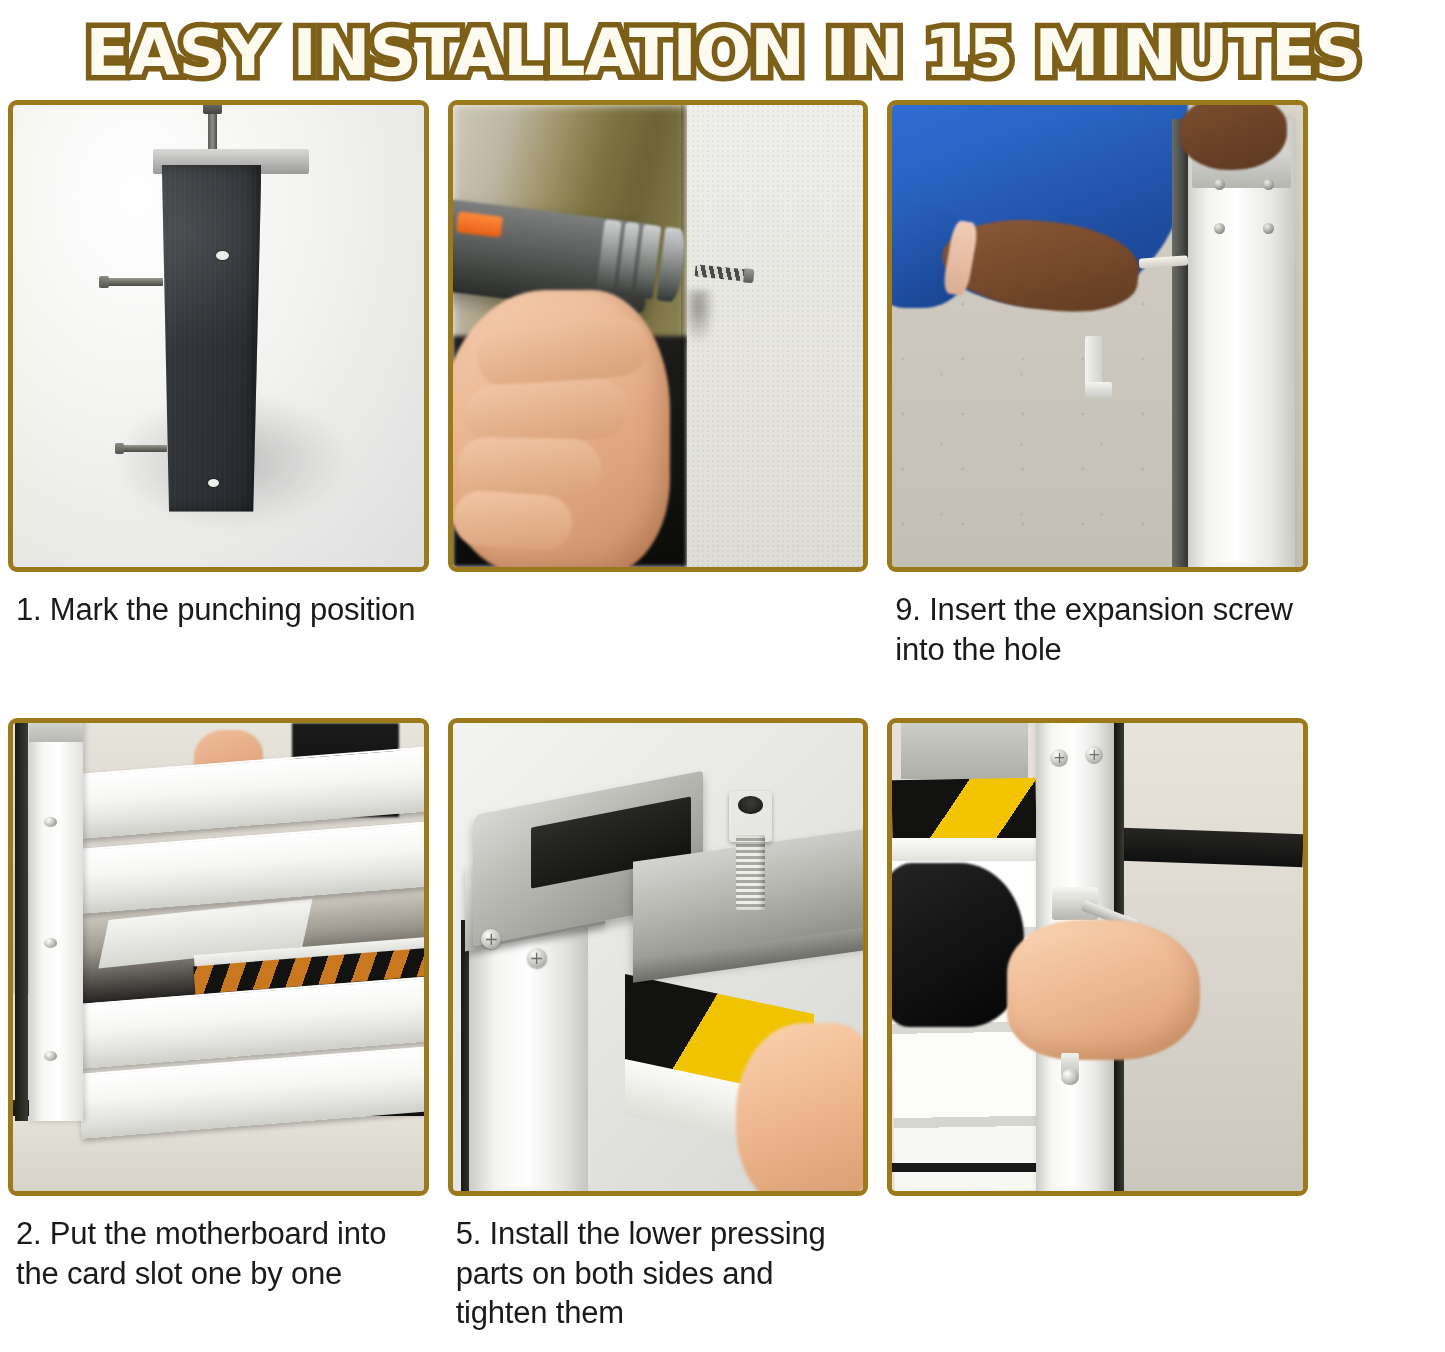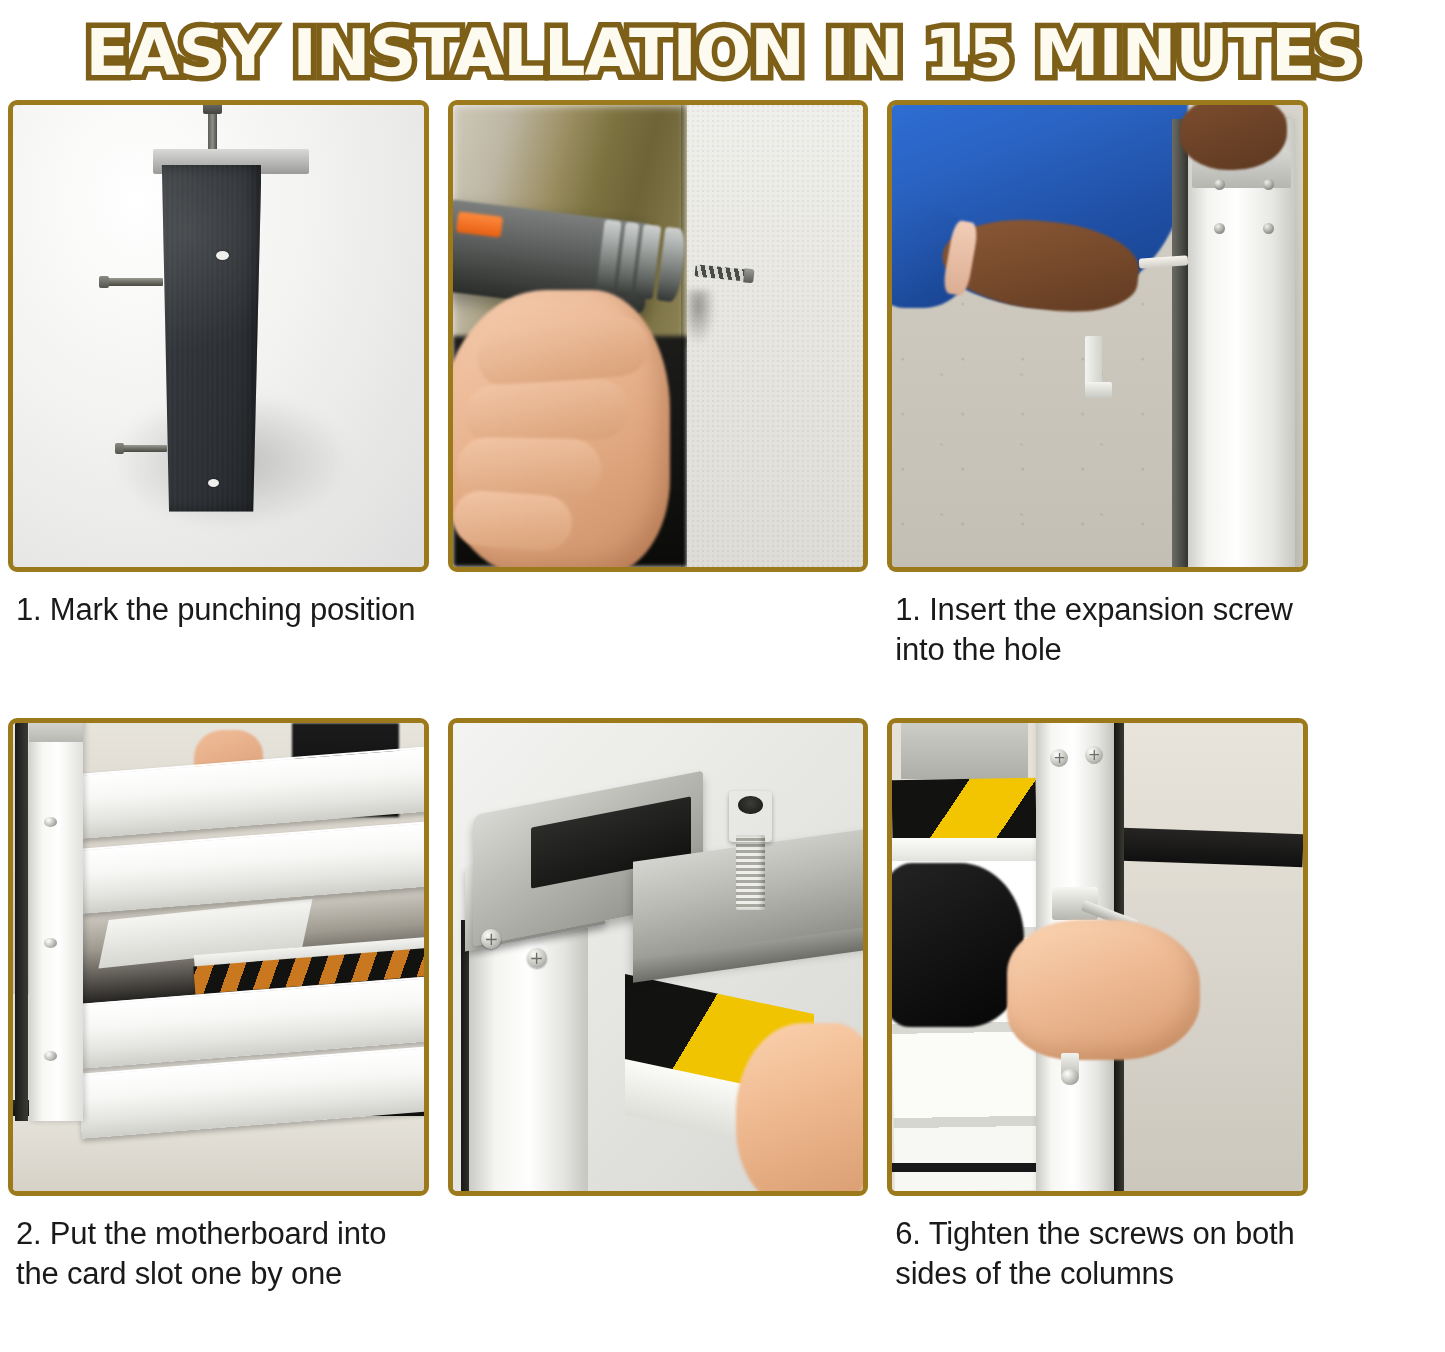--- a/index.html
+++ b/index.html
@@ -724,21 +724,21 @@
         <div class="p3-screw s2"></div>
         <div class="p3-screw s3"></div>
         <div class="p3-screw s4"></div>
         <div class="p3-arm"></div>
         <div class="p3-cuff"></div>
         <div class="p3-hand-top"></div>
         <div class="p3-tool"></div>
         <div class="p3-allen"></div>
       </div>
     </div>
-    <div class="caption">1. Insert the expansion screw into the hole</div>
+    <div class="caption">9. Insert the expansion screw into the hole</div>
   </div>
 </div>
 
 <div class="grid row2">
 
   <div class="cell">
     <div class="photo-frame">
       <div class="photo">
         <div class="p4-bg"></div>
         <div class="p4-back-dark"></div>
@@ -779,20 +779,21 @@
         <div class="p5-slot"></div>
         <div class="p5-plate"></div>
         <div class="p5-plate-edge"></div>
         <div class="p5-bolt-shaft"></div>
         <div class="p5-bolt-head"></div>
         <div class="p5-bolt-hole"></div>
         <div class="p5-capscrew k1"></div>
         <div class="p5-capscrew k2"></div>
       </div>
     </div>
+    <div class="caption">5. Install the lower pressing parts on both sides and tighten them</div>
   </div>
 
   <div class="cell">
     <div class="photo-frame">
       <div class="photo">
         <div class="p6-bg"></div>
         <div class="p6-wallR"></div>
         <div class="p6-baseboard"></div>
         <div class="p6-floor"></div>
         <div class="p6-topleft-obj"></div>
@@ -806,15 +807,14 @@
         <div class="p6-plate-screw q1"></div>
         <div class="p6-plate-screw q2"></div>
         <div class="p6-wrench-head"></div>
         <div class="p6-wrench-shaft"></div>
         <div class="p6-sleeve"></div>
         <div class="p6-hand"></div>
         <div class="p6-low-screw-arm"></div>
         <div class="p6-low-screw"></div>
       </div>
     </div>
-    <div class="caption">6. Tighten the screws on both sides of the columns</div>
   </div>
 </div>
 
 </body></html>

